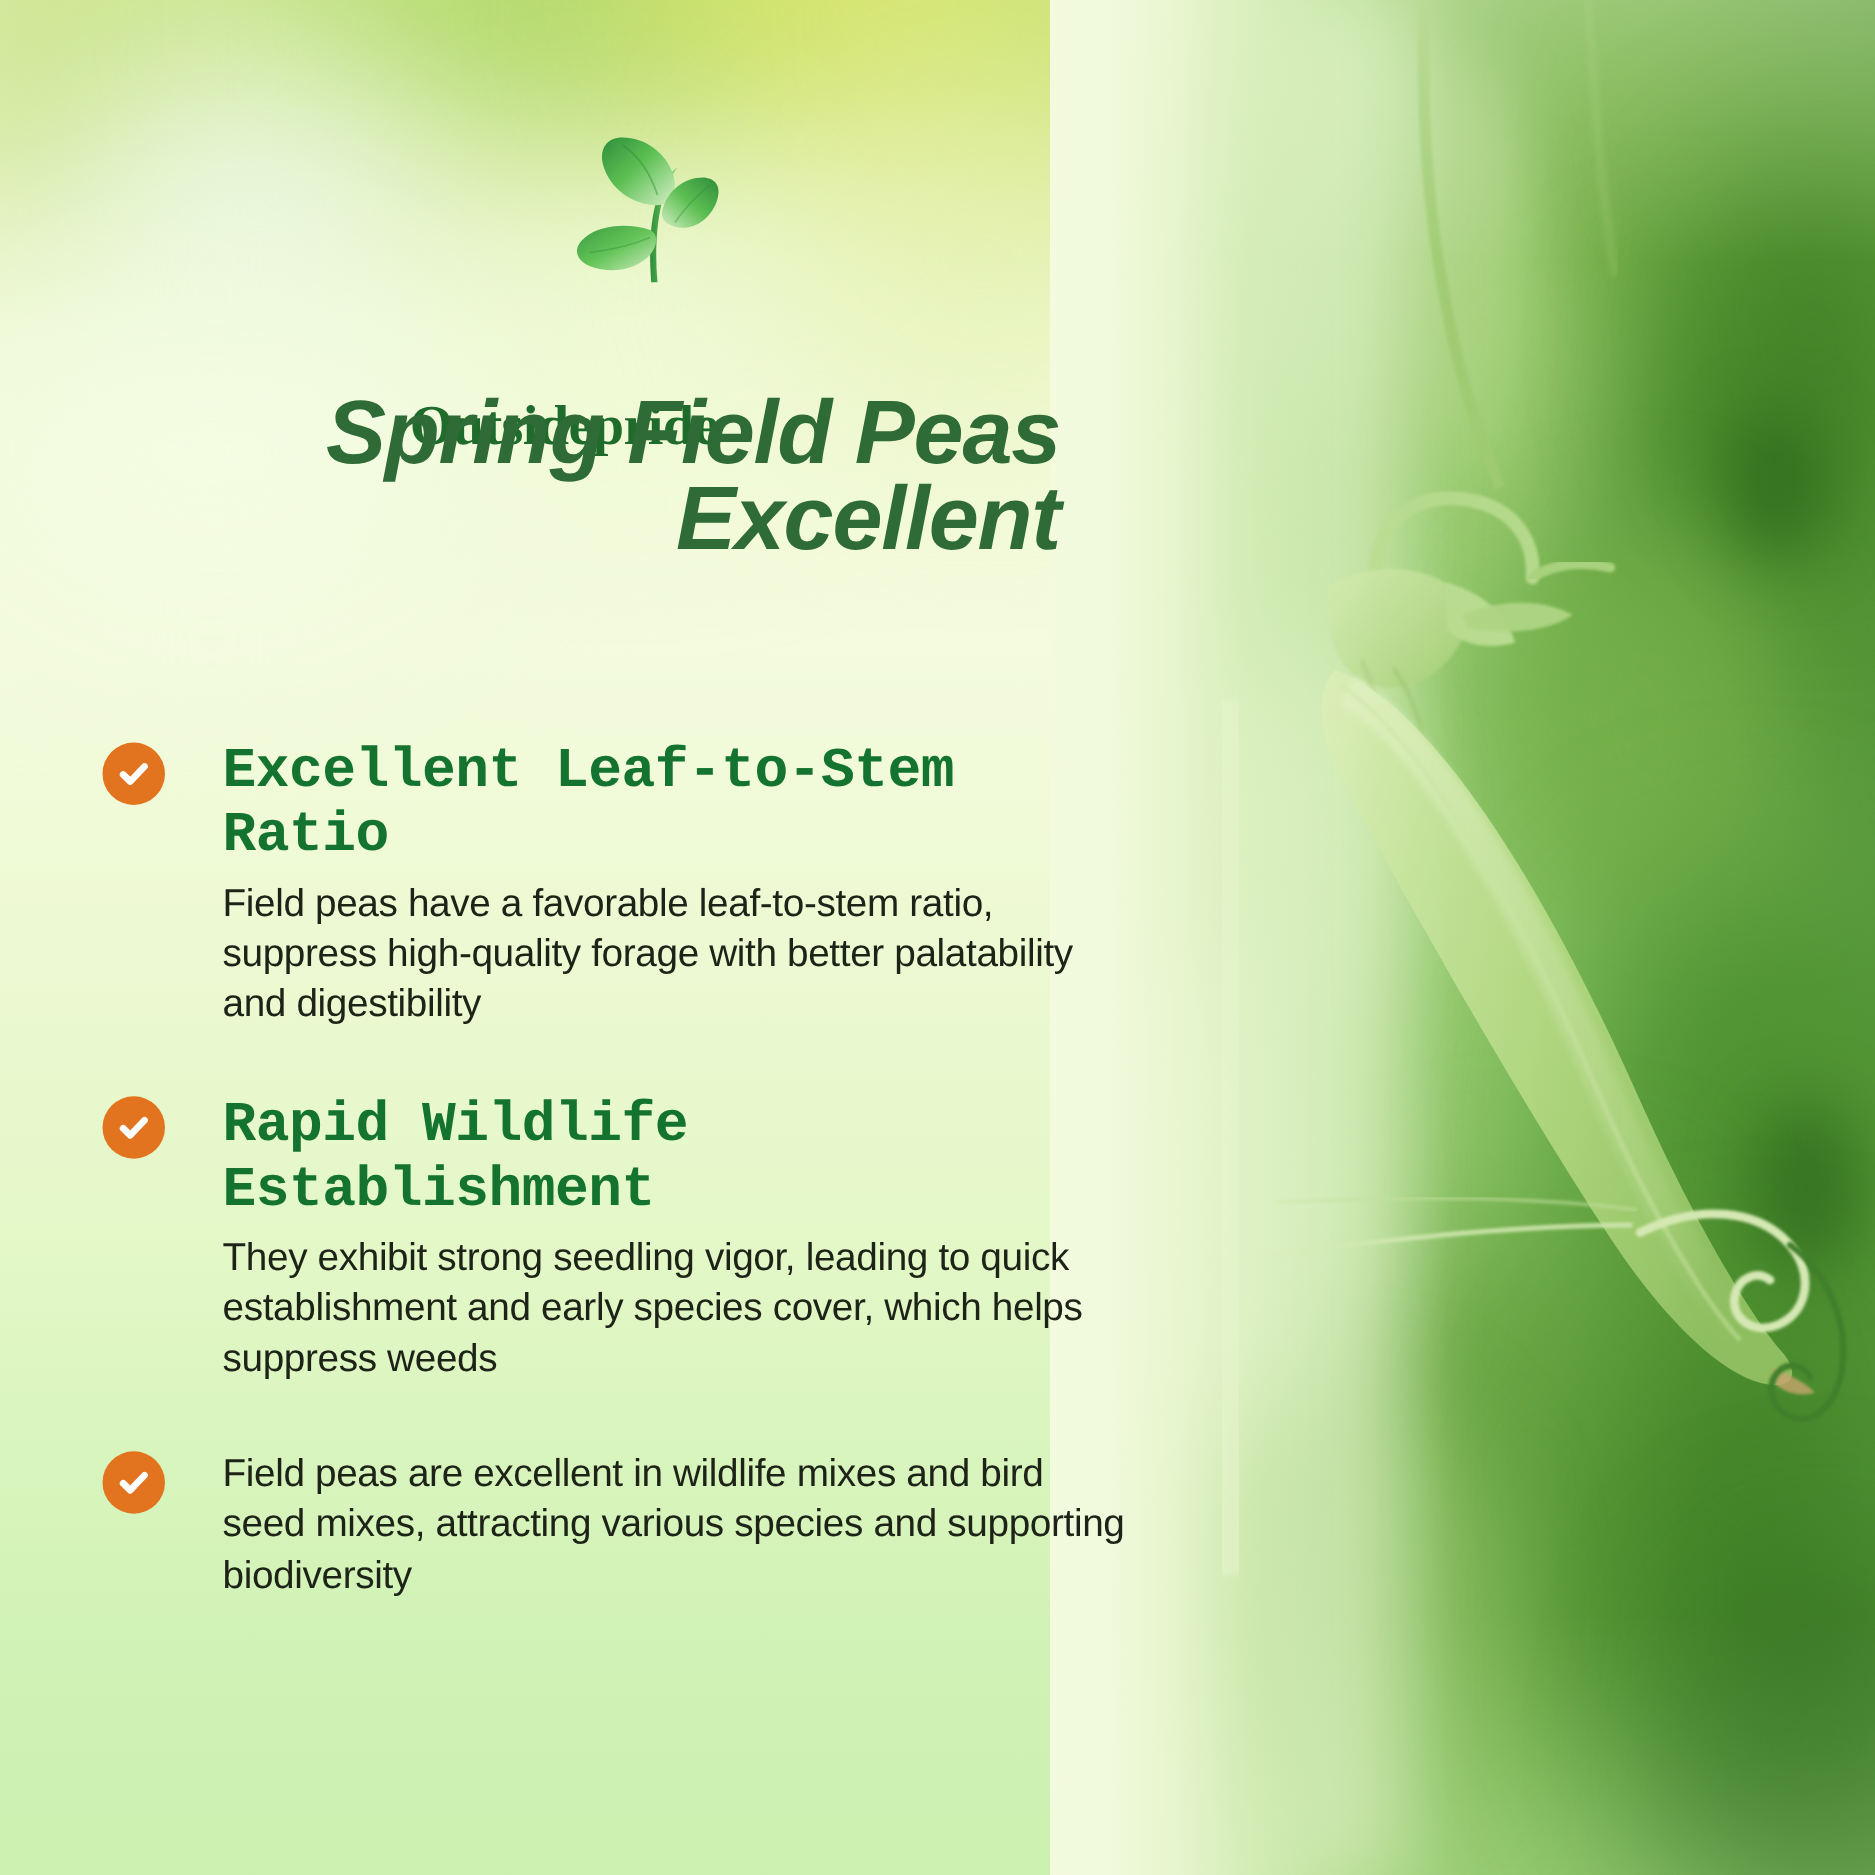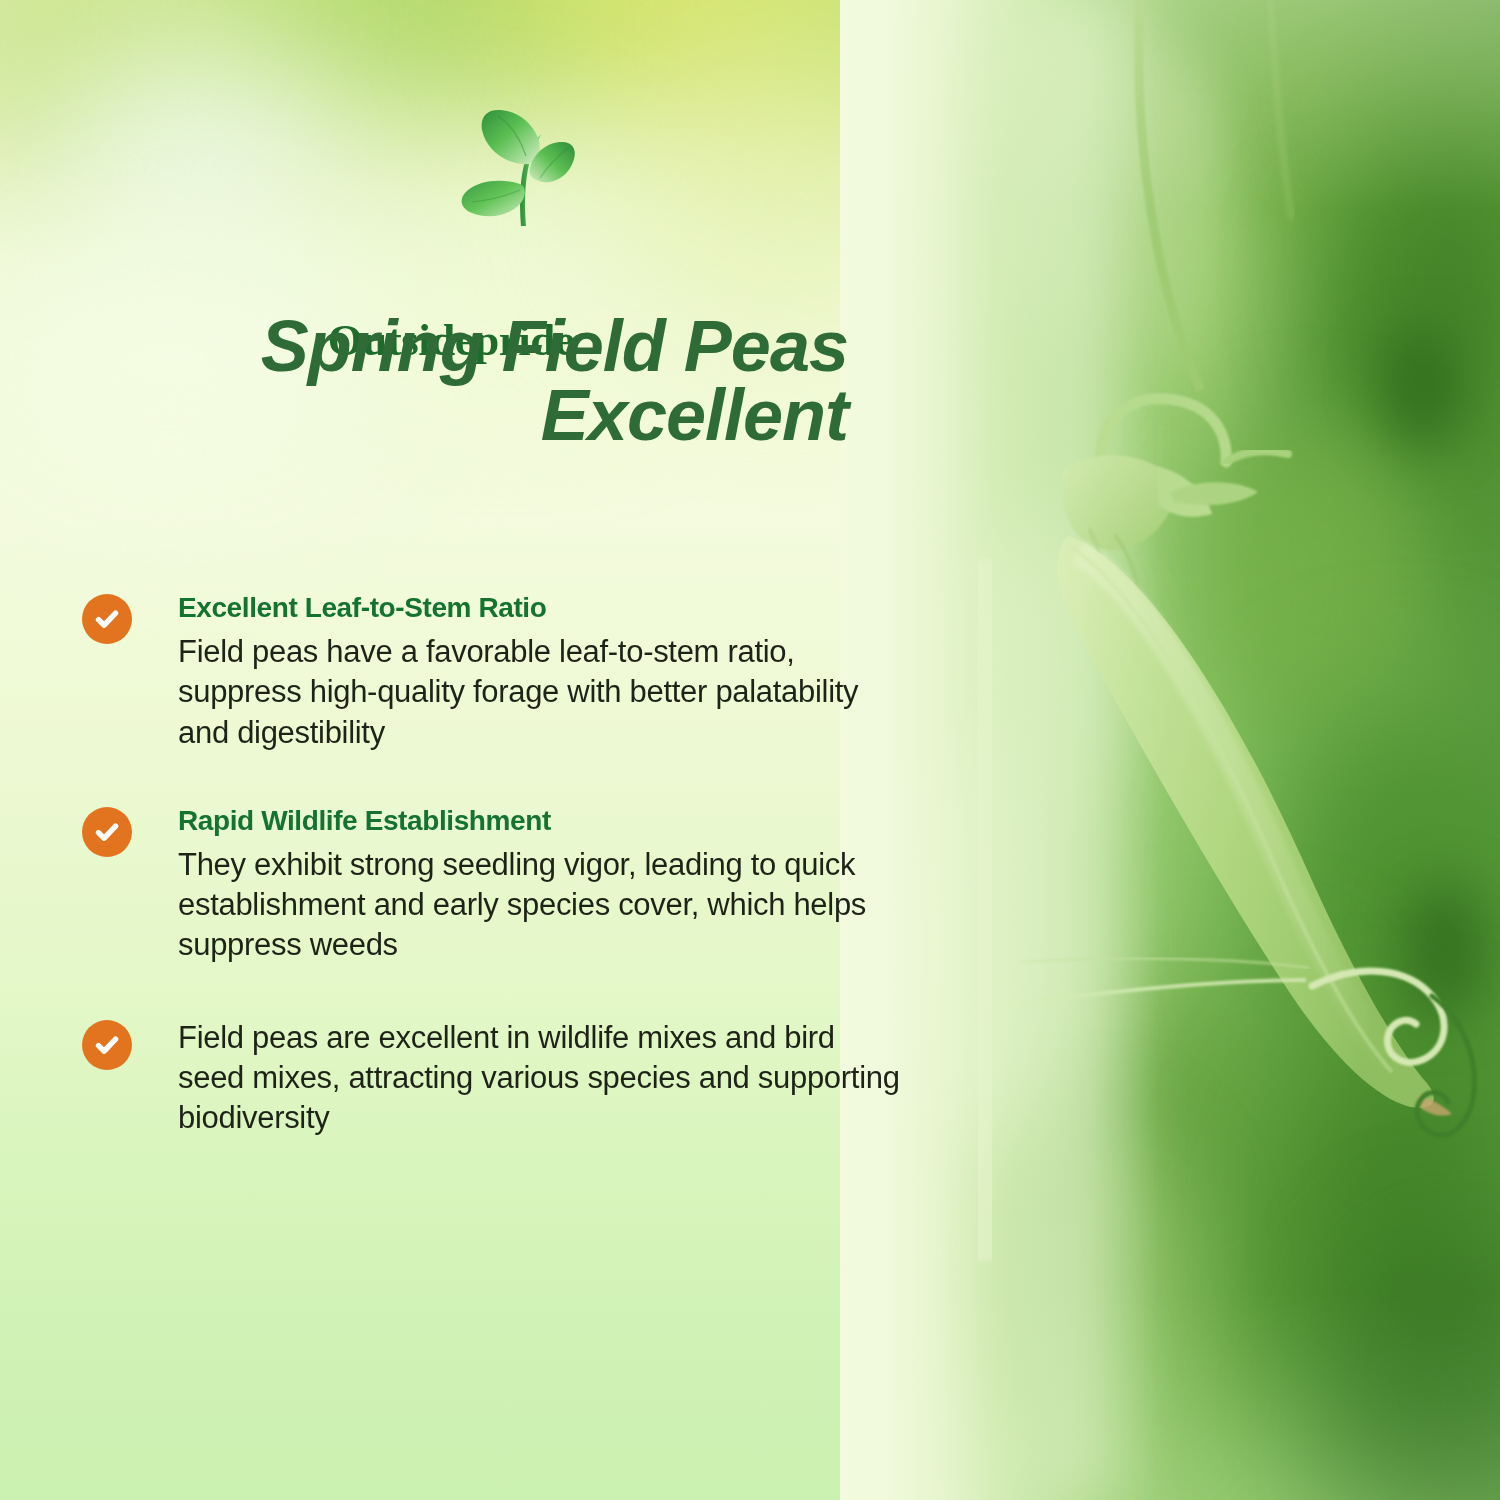--- a/index.html
+++ b/index.html
@@ -117,22 +117,22 @@
   .check {
     flex:0 0 auto;
     width:50px; height:50px; border-radius:50%;
     background:#E2741F;
     margin-right:46px; margin-top:2px;
     display:flex; align-items:center; justify-content:center;
   }
   .check svg { display:block; }
   .item-body { flex:1 1 auto; padding-top:0; }
   .item-title {
-    font-size:28px; font-weight:700; letter-spacing:-.4px;
-    color:#14742F; line-height:1.14; margin-bottom:8px;
+    font-size:45px; font-weight:700; letter-spacing:-.4px;
+    color:#14742F; line-height:1.14; margin-bottom:8px;font-family:Liberation Mono, monospace;
   }
   .item-desc {
     font-size:31px; font-weight:400; letter-spacing:-.3px;
     color:#1E2318; line-height:1.30; max-width:730px;
   }
 </style>
 </head>
 <body>
 
 <div id="canvas">

